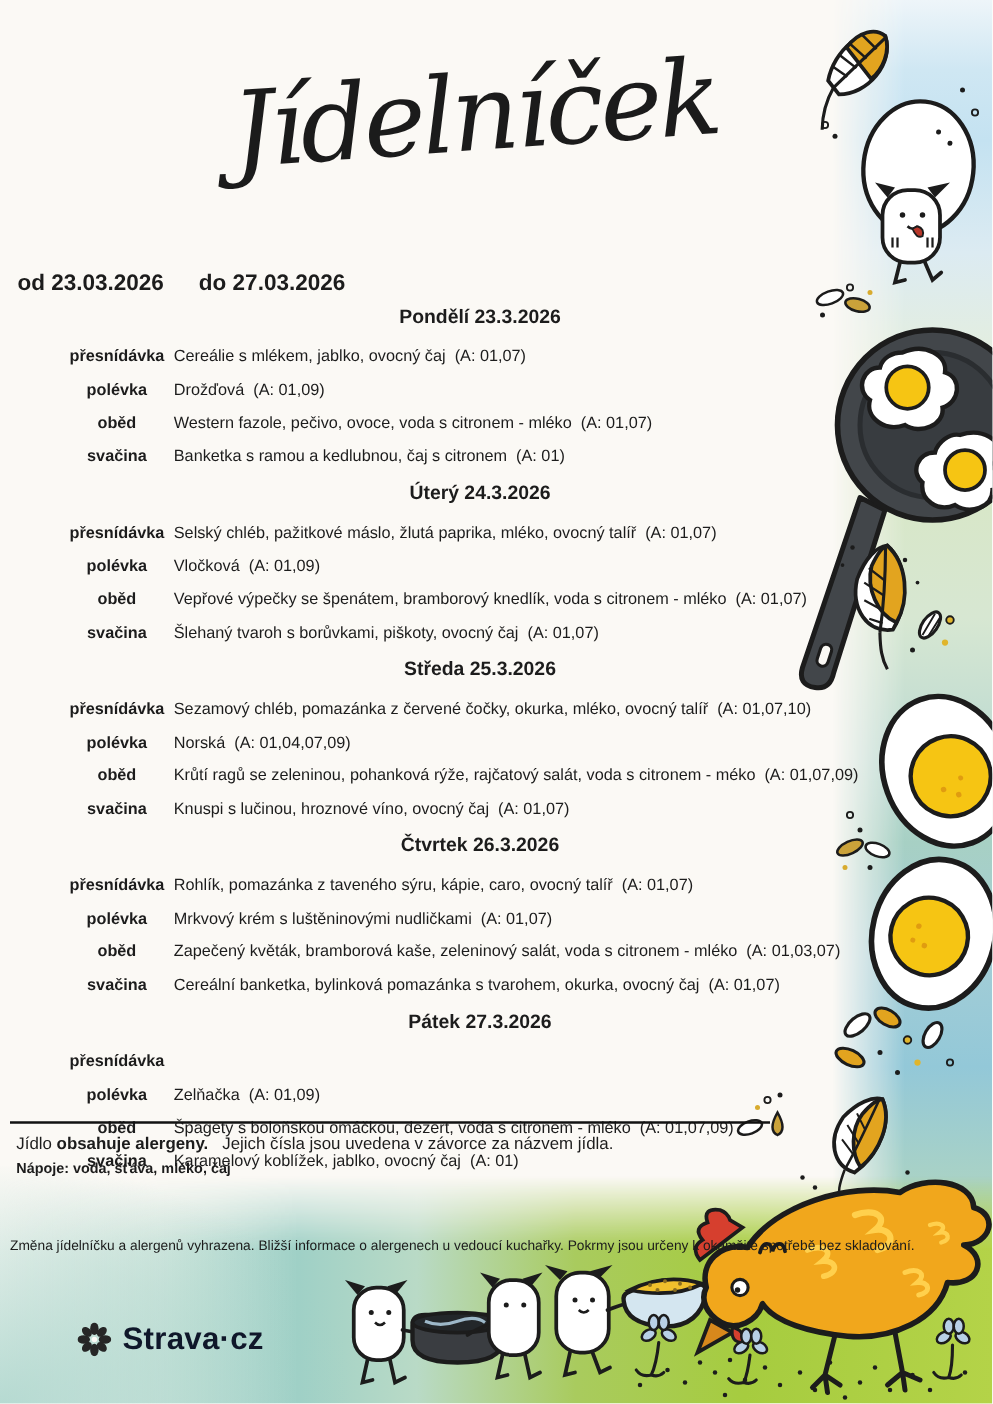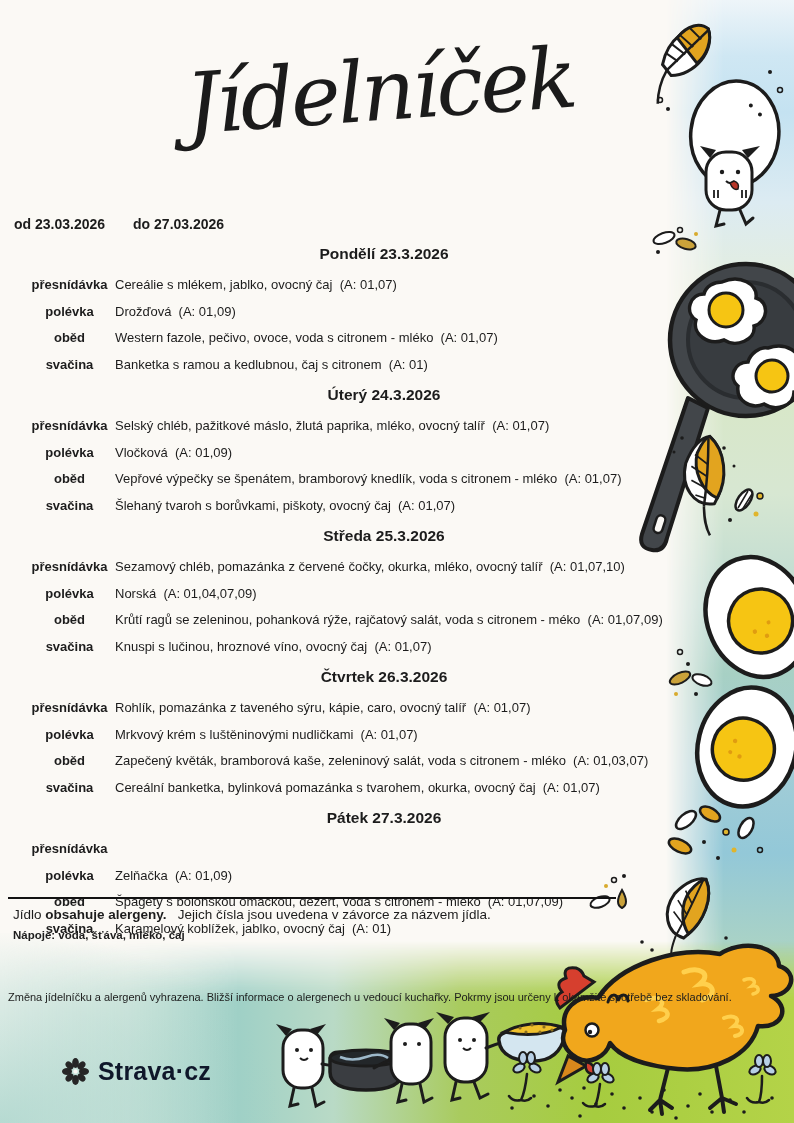--- a/index.html
+++ b/index.html
@@ -32,26 +32,26 @@
   }
   .deco{position:absolute; z-index:1; pointer-events:none;}
   
   .content{position:relative; z-index:2;}
   .title{
     position:absolute; left:160px; top:42px; width:440px; text-align:center;
     font-family:"DejaVu Serif", serif; font-style:italic; font-weight:400;
     font-size:84px; letter-spacing:-3px; color:#1b1b1b; transform:rotate(-4deg);
     z-index:2;
   }
-  .date-line{position:absolute; left:14px; top:216px; font-size:14px; font-weight:bold; z-index:2;}
+  .date-line{position:absolute; left:14px; top:216px; font-size:18px; font-weight:bold; z-index:2;}
   .date-line span{margin-right:28px;}
   .menu{position:absolute; left:24px; top:244px; width:720px; z-index:2;}
   .day{margin-bottom:7px;text-align:center;}
   .day-name{font-size:15.5px; font-weight:bold; margin:0 0 8px 0; line-height:20px;}
-  .row{display:flex; height:26.5px; line-height:26.5px; font-size:13px;}
+  .row{display:flex; height:26.5px; line-height:26.5px; font-size:13px;margin-left:24px;}
   .row-label{width:91px; flex:none; font-weight:bold;}
   .row-text{white-space:pre;}
   .footer-rule{position:absolute; left:8px; top:897px; width:608px; height:2px; background:#121212; z-index:2;}
   .allergen-note{position:absolute; left:13px; top:907px; font-size:13.5px; white-space:pre; z-index:2;}
   .allergen-note b{font-weight:bold;}
   .drinks{position:absolute; left:13px; top:929px; font-size:11.5px; z-index:2;font-weight:bold;}
   .disclaimer{position:absolute; left:8px; top:952px; font-size:11px; width:760px; white-space:nowrap; z-index:2;margin-top:39px;}
   .logo{position:absolute; left:62px; top:1057px; display:flex; align-items:center; gap:9px; z-index:2;}
   .logo-text{font-size:25px; font-weight:bold; color:#0f172a; letter-spacing:0.2px;}
 </style>

